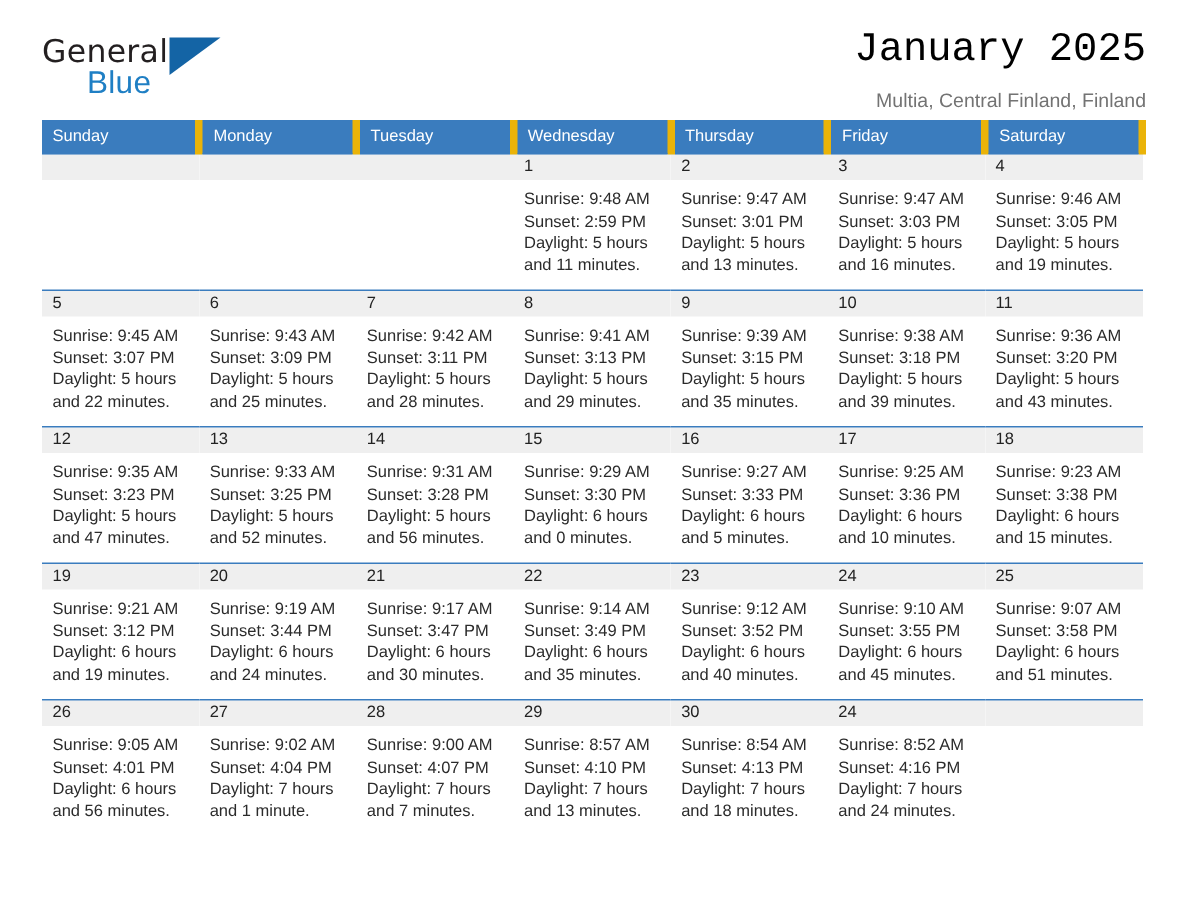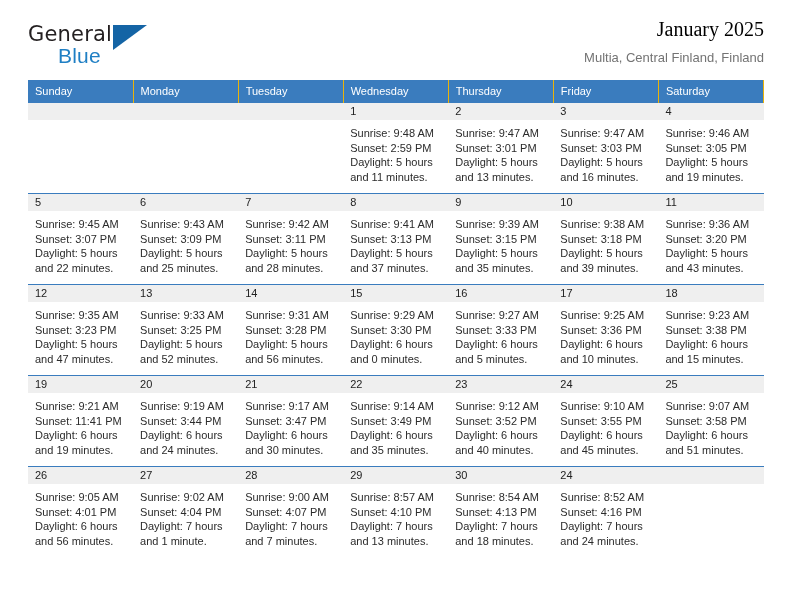--- a/index.html
+++ b/index.html
@@ -20,21 +20,21 @@
     height: 612px;
     box-sizing: border-box;
     padding: 0 28px;
   }
 
   
   .header {
     position: relative;
     height: 74px;
     display: flex;
-    align-items: flex-start;
+    align-items: flex-end;
     justify-content: space-between;
   }
   .brand {
     position: relative;
     margin-top: 22px;
     width: 130px;
     height: 52px;
   }
   .brand-general {
     position: absolute;
@@ -61,25 +61,25 @@
     width: 0;
     height: 0;
     border-left: 34px solid #1464a5;
     border-bottom: 25px solid transparent;
   }
   .title-block {
     text-align: right;
     margin-top: 18px;
   }
   .cal-title {
-    font-size: 20px;
+    font-size: 27px;
     font-weight: normal;
     color: #000000;
     line-height: 1.15;
-    font-family: Liberation Serif, serif;
+    font-family: Liberation Mono, monospace;
   }
   .cal-subtitle {
     font-size: 13px;
     color: #737373;
     margin-top: 9px;
     font-family: "Liberation Sans", sans-serif;
   }
 
   
   .calendar {
@@ -90,21 +90,21 @@
   }
   .calendar th {
     background: #3a7cbe;
     color: #ffffff;
     font-size: 11px;
     font-weight: normal;
     text-align: left;
     padding: 5px 0 5px 7px;
     height: 19px;
     box-sizing: border-box;
-    border-right: 1px solid #eab308;
+    border-right: 5px solid #eab308;
   }
   .calendar td {
     vertical-align: top;
     padding: 0;
     height: 90px;
     border-top: 1px solid #3a7cbe;
     background: #ffffff;
   }
   .calendar tr.week-row td {
     border-top: 1px solid #3a7cbe;
@@ -240,21 +240,21 @@
               <div>Daylight: 5 hours</div>
               <div>and 28 minutes.</div>
             </div>
           </td>
           <td>
             <span class="daynum">8</span>
             <div class="cell-lines">
               <div>Sunrise: 9:41 AM</div>
               <div>Sunset: 3:13 PM</div>
               <div>Daylight: 5 hours</div>
-              <div>and 37 minutes.</div>
+              <div>and 29 minutes.</div>
             </div>
           </td>
           <td>
             <span class="daynum">9</span>
             <div class="cell-lines">
               <div>Sunrise: 9:39 AM</div>
               <div>Sunset: 3:15 PM</div>
               <div>Daylight: 5 hours</div>
               <div>and 35 minutes.</div>
             </div>
@@ -341,21 +341,21 @@
               <div>Daylight: 6 hours</div>
               <div>and 15 minutes.</div>
             </div>
           </td>
         </tr>
         <tr class="week-row">
           <td>
             <span class="daynum">19</span>
             <div class="cell-lines">
               <div>Sunrise: 9:21 AM</div>
-              <div>Sunset: 11:41 PM</div>
+              <div>Sunset: 3:12 PM</div>
               <div>Daylight: 6 hours</div>
               <div>and 19 minutes.</div>
             </div>
           </td>
           <td>
             <span class="daynum">20</span>
             <div class="cell-lines">
               <div>Sunrise: 9:19 AM</div>
               <div>Sunset: 3:44 PM</div>
               <div>Daylight: 6 hours</div>

